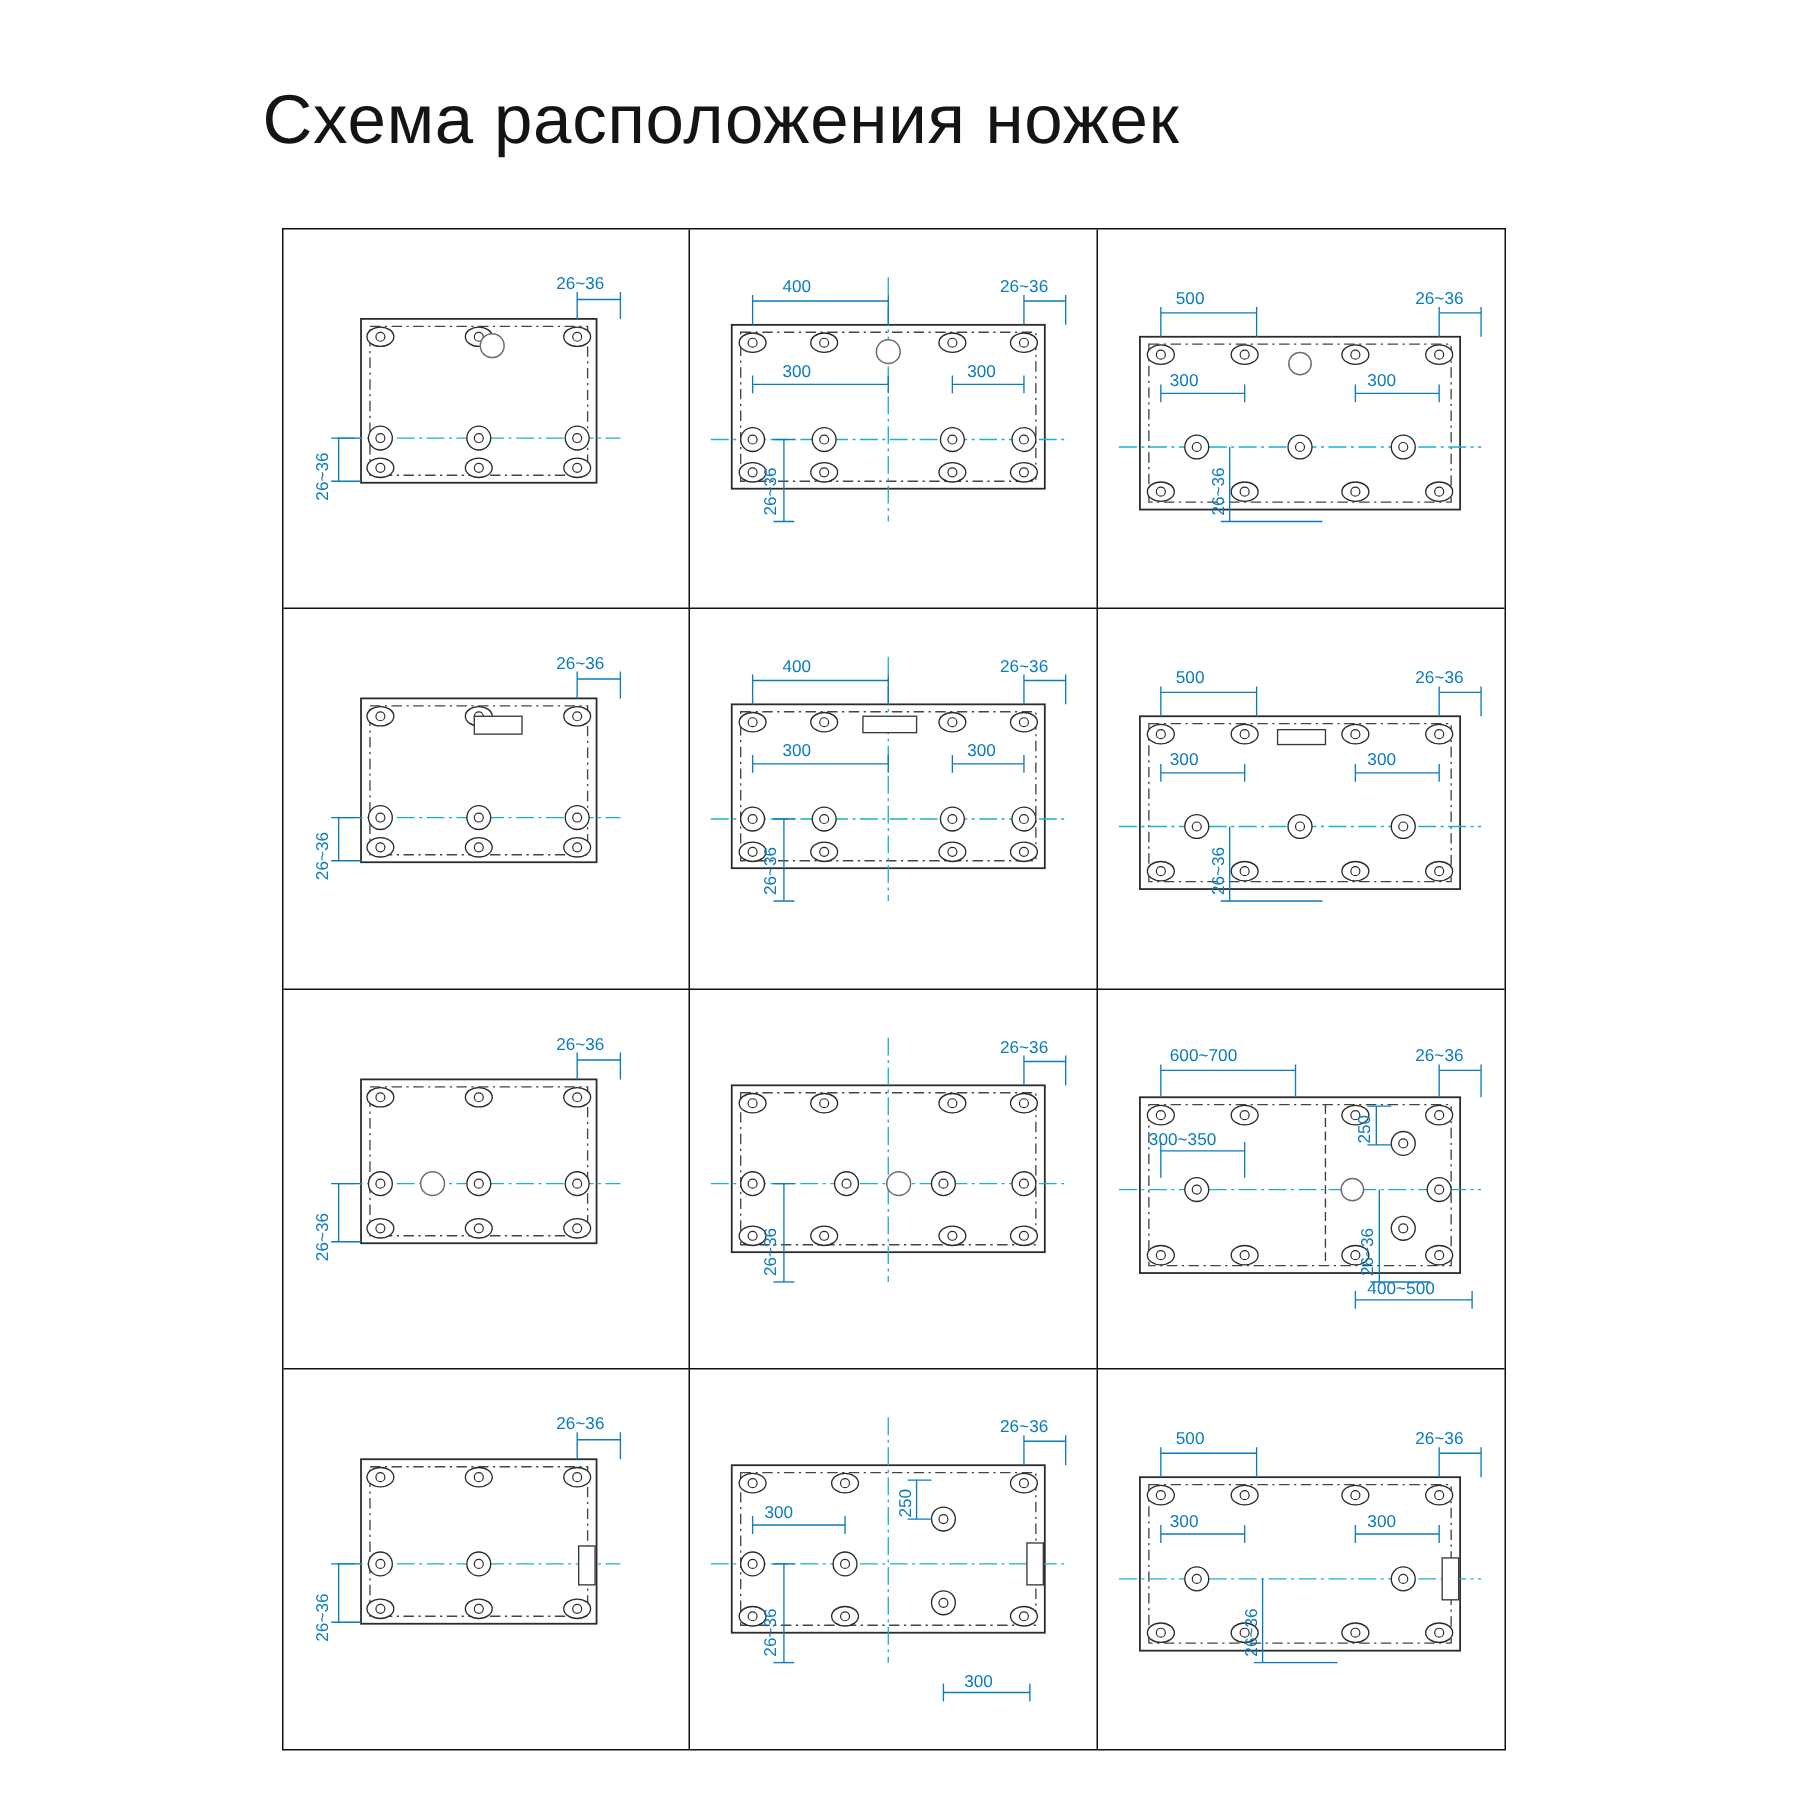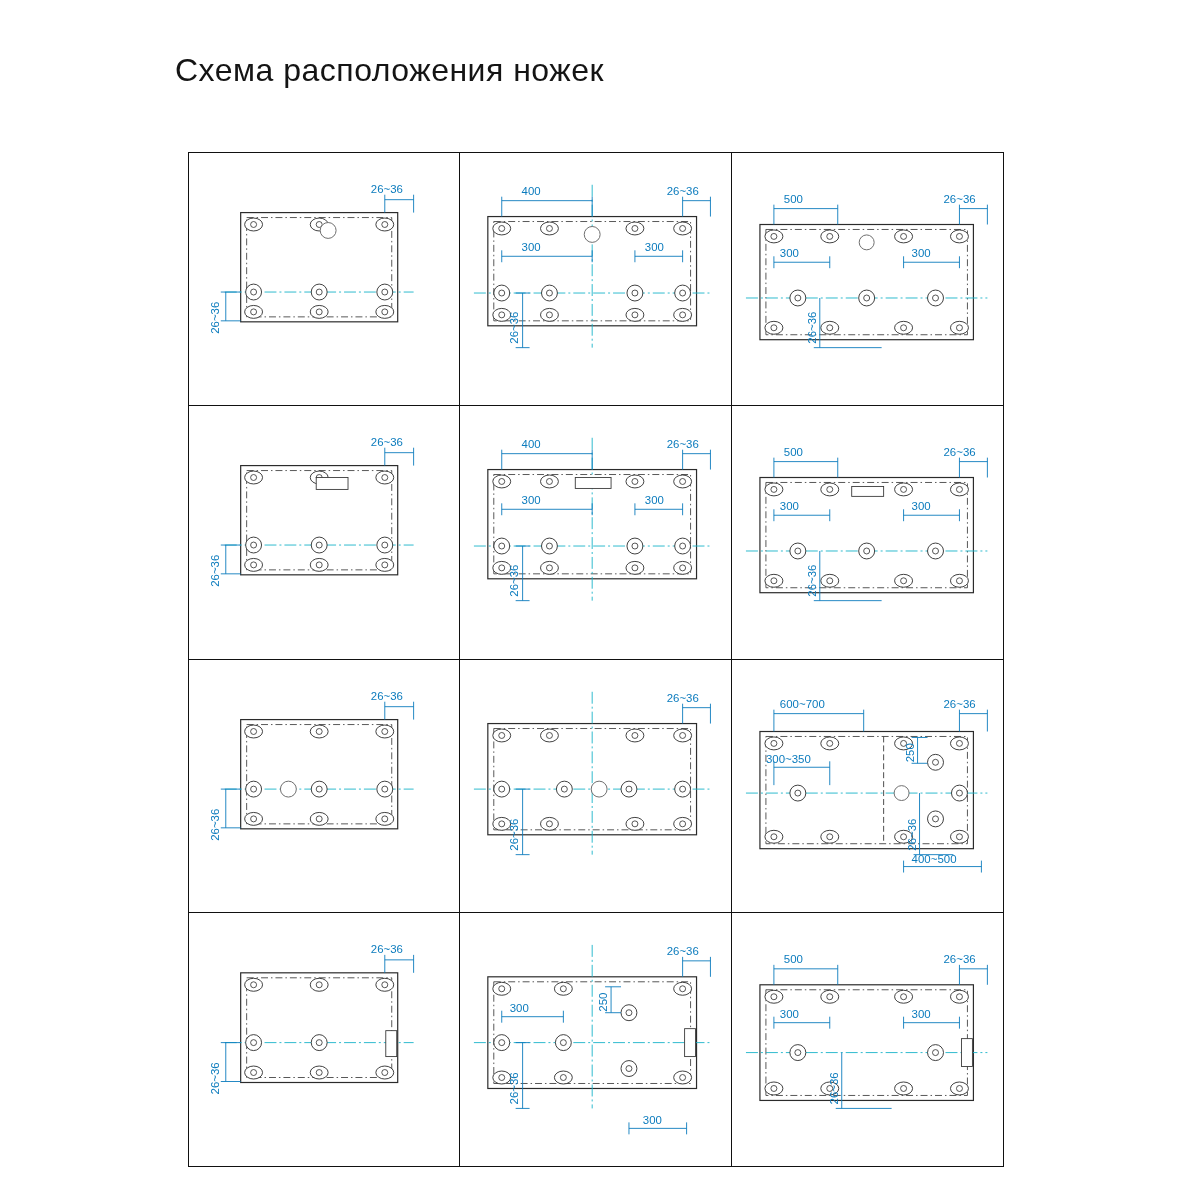--- a/index.html
+++ b/index.html
@@ -12,21 +12,21 @@
     height: 1200px;
     font-family: "Liberation Sans", sans-serif;
     color: #222222;
     position: relative;
     overflow: hidden;
   }
   #page-title {
     position: absolute;
     left: 175px;
     top: 52px;
-    font-size: 32px;
+    font-size: 46px;
     font-weight: 400;
     letter-spacing: 0.5px;
     color: #141414;
     white-space: nowrap;
   }
   #grid {
     position: absolute;
     left: 188px;
     top: 152px;
     width: 816px;

